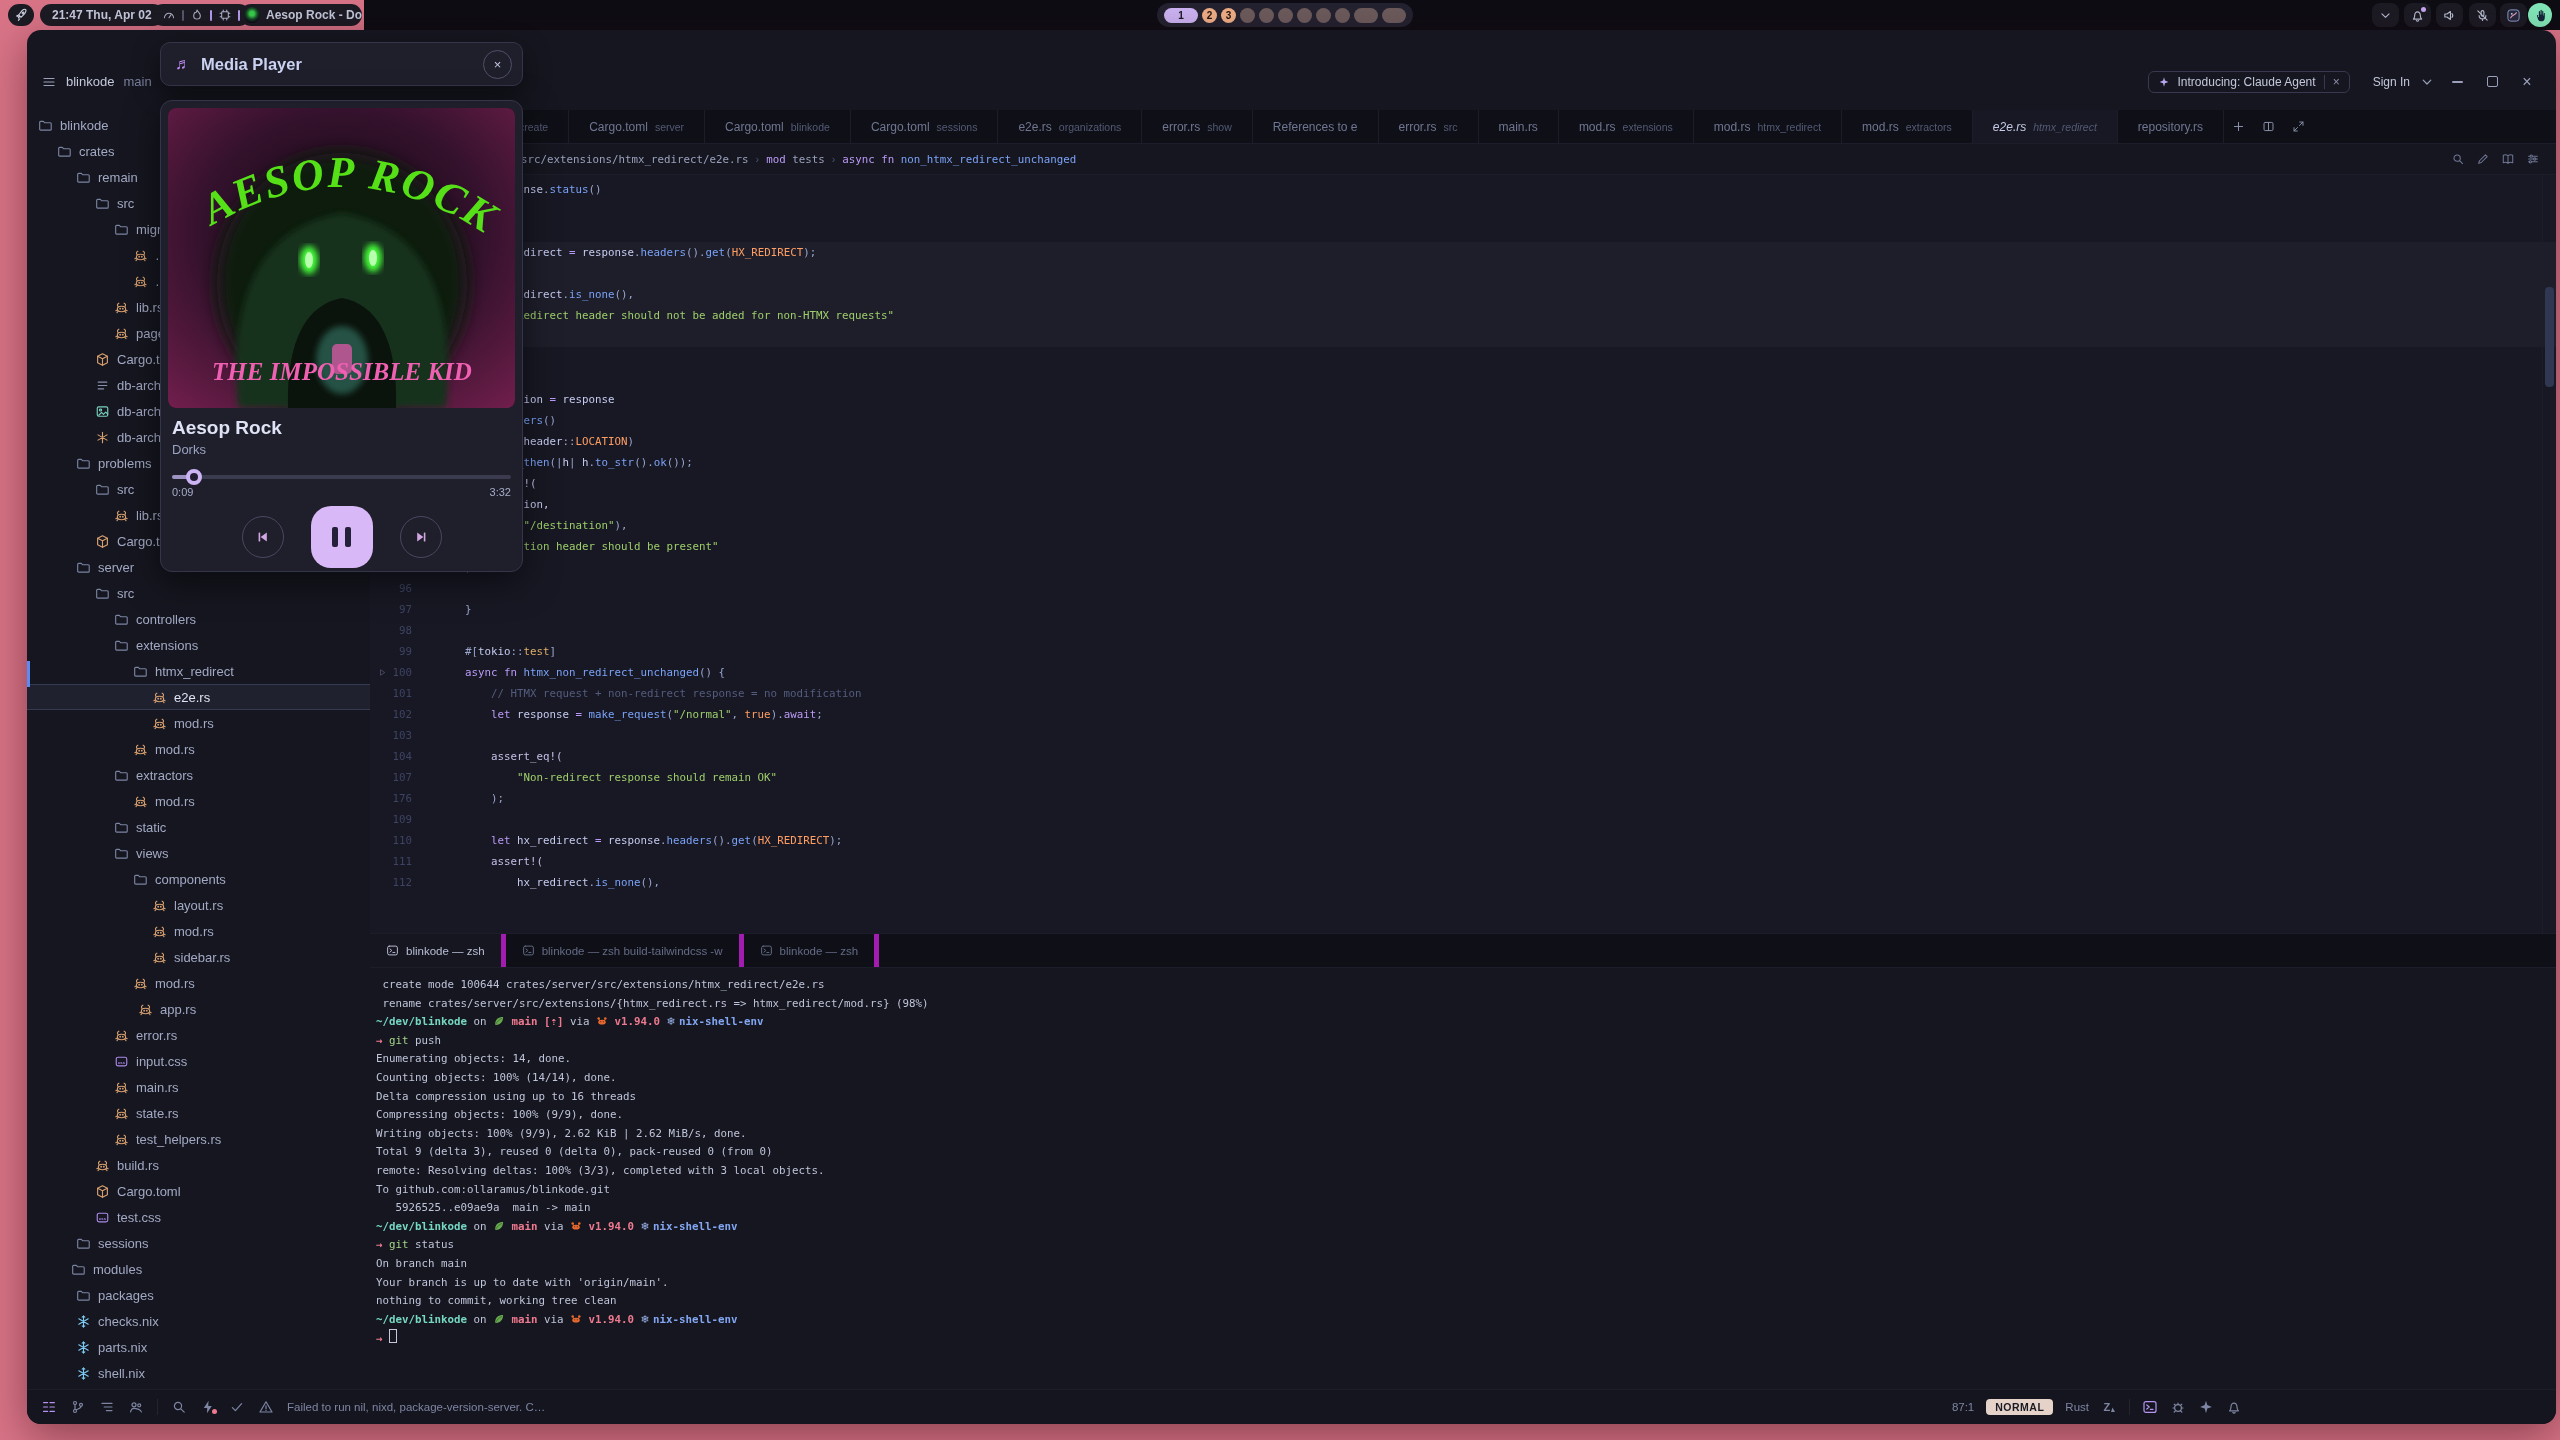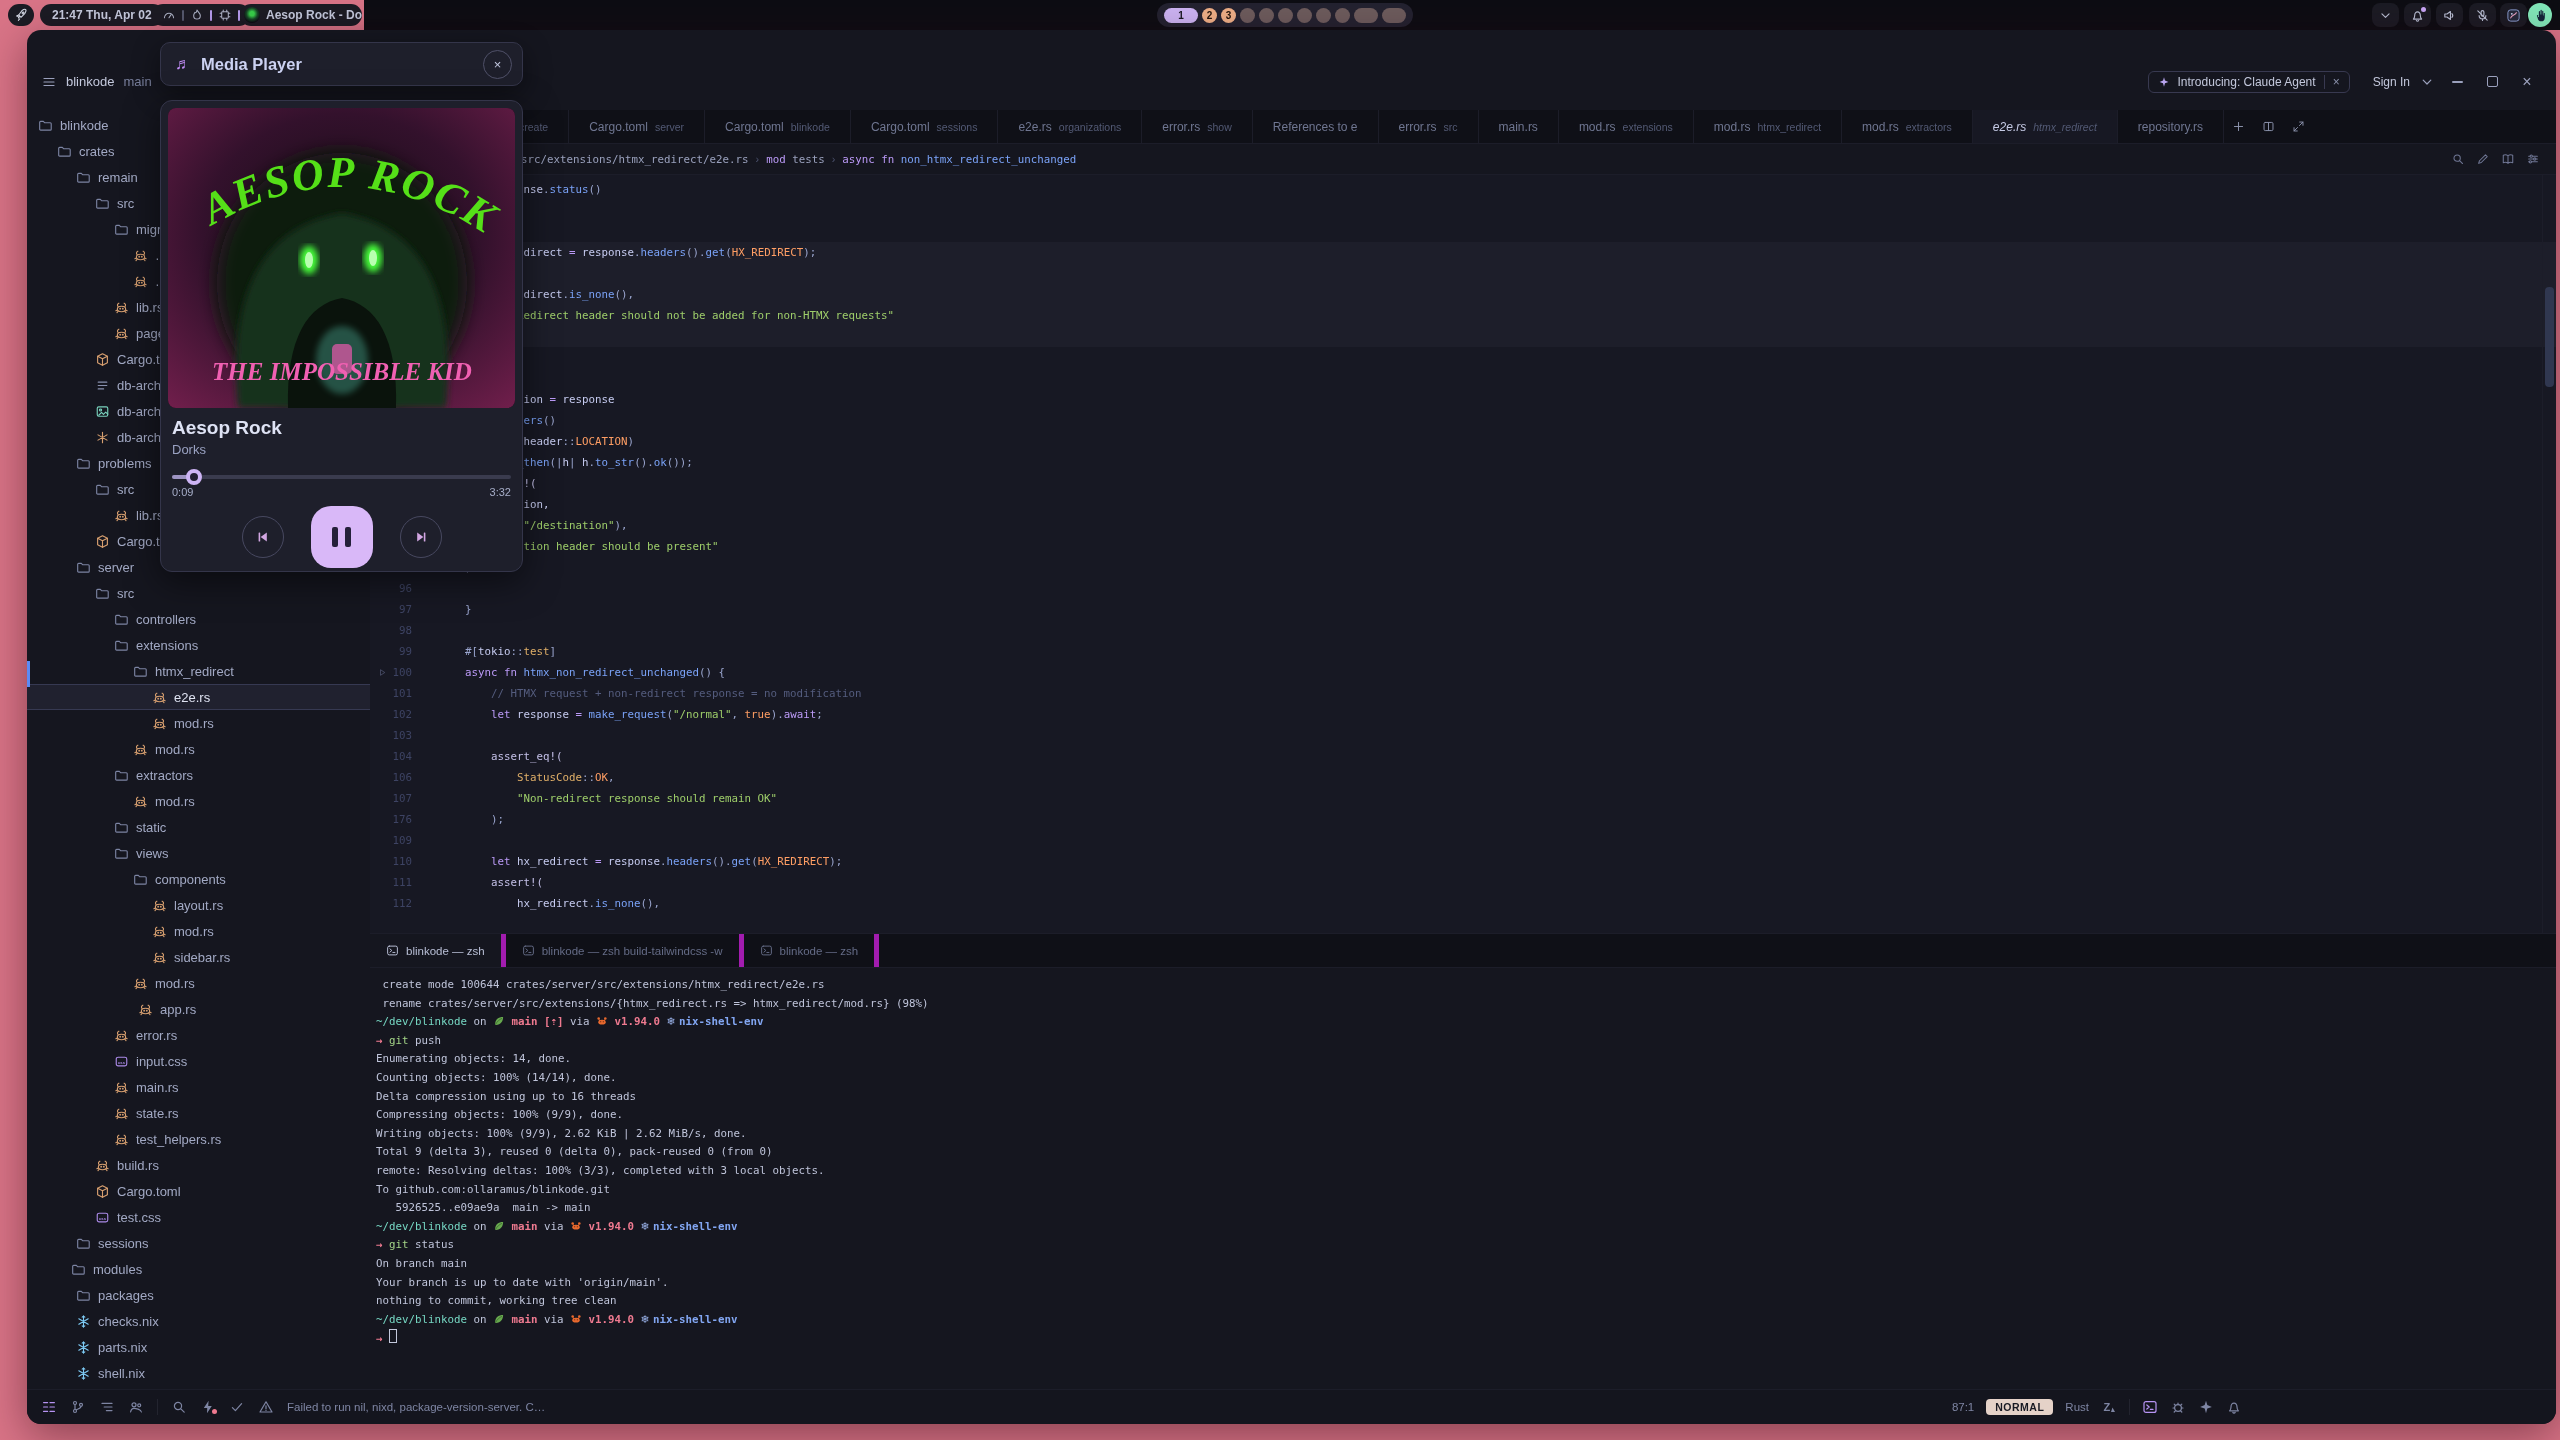--- a/index.html
+++ b/index.html
@@ -89,21 +89,21 @@
   #vthumb{position:absolute;right:2px;top:113px;width:9px;height:100px;background:#303750;border-radius:4px;}
   
   #termpanel{height:455px;flex:none;border-top:1px solid #1c1d29;display:flex;flex-direction:column;background:#15161f;}
   #termtabs{height:33px;flex:none;background:#0f1017;display:flex;border-bottom:1px solid #1c1d29;}
   .ttab{display:flex;align-items:center;gap:7px;padding:0 16px;font-size:11.5px;color:#646b86;
         border-right:5px solid #a21caf;white-space:nowrap;}
   .ttab.on{background:#15161f;color:#b9bfd6;}
   .ttab svg{width:13px;height:13px;}
   #termbody{flex:1;padding:8px 0 0 6px;font-family:"DejaVu Sans Mono",monospace;font-size:10.8px;
         line-height:18.6px;white-space:pre;color:#bfc4da;}
-  .tm-d{color:#bfc4da}.tm-teal{color:#76d7c3;font-weight:400}.tm-red{color:#ef7a90;font-weight:700}
+  .tm-d{color:#bfc4da}.tm-teal{color:#76d7c3;font-weight:700}.tm-red{color:#ef7a90;font-weight:700}
   .tm-green{color:#a3d487}.tm-blue{color:#82a6f2;font-weight:700}
   .tm-snow{color:#9db6ee;font-family:"DejaVu Sans",sans-serif;}
   .tm-cursor{display:inline-block;width:6px;height:12px;border:1px solid #c3c8dc;vertical-align:-1px;}
   .tm-svg{display:inline-block;width:12px;height:12px;vertical-align:-2px;}
   .tm-svg svg{width:12px;height:12px;}
   
   #statusbar{height:34px;flex:none;border-top:1px solid #1c1d29;background:#14151e;display:flex;
         align-items:center;padding:0 14px;gap:13px;font-size:11.5px;color:#7e85a3;}
   .sb-ic{width:16px;height:16px;color:#7e85a3;position:relative;}
   .sb-ic svg{width:16px;height:16px;}
@@ -884,21 +884,20 @@
           <div class="cline"><span class="lnum">97</span><span class="ltxt"><span class="tk-pun">    }</span></span></div>
           <div class="cline"><span class="lnum">98</span><span class="ltxt"></span></div>
           <div class="cline"><span class="lnum">99</span><span class="ltxt"><span class="tk-pun">    #[</span><span class="tk-txt">tokio</span><span class="tk-pun">::</span><span class="tk-type">test</span><span class="tk-pun">]</span></span></div>
           <div class="cline"><span class="lnum">100</span><span class="runbtn"><svg viewBox="0 0 16 16" fill="none" stroke="currentColor" stroke-width="1.2" stroke-linecap="round" stroke-linejoin="round">
                 <path d="M5 3.4 12 8 5 12.6z"></path>
               </svg></span><span class="ltxt"><span class="tk-kw">    async fn </span><span class="tk-fn">htmx_non_redirect_unchanged</span><span class="tk-pun">() {</span></span></div>
           <div class="cline"><span class="lnum">101</span><span class="ltxt"><span class="tk-cmt">        // HTMX request + non-redirect response = no modification</span></span></div>
           <div class="cline"><span class="lnum">102</span><span class="ltxt"><span class="tk-kw">        let</span><span class="tk-txt"> response </span><span class="tk-kw">= </span><span class="tk-fn">make_request</span><span class="tk-pun">(</span><span class="tk-str">"/normal"</span><span class="tk-pun">, </span><span class="tk-const">true</span><span class="tk-pun">).</span><span class="tk-kw">await</span><span class="tk-pun">;</span></span></div>
           <div class="cline"><span class="lnum">103</span><span class="ltxt"></span></div>
           <div class="cline"><span class="lnum">104</span><span class="ltxt"><span class="tk-macro">        assert_eq!(</span></span></div>
-          <div class="cline"><span class="lnum">106</span><span class="ltxt"><span class="tk-type">            StatusCode</span><span class="tk-pun">::</span><span class="tk-const">OK</span><span class="tk-pun">,</span></span></div>
           <div class="cline"><span class="lnum">107</span><span class="ltxt"><span class="tk-str">            "Non-redirect response should remain OK"</span></span></div>
           <div class="cline"><span class="lnum">176</span><span class="ltxt"><span class="tk-pun">        );</span></span></div>
           <div class="cline"><span class="lnum">109</span><span class="ltxt"></span></div>
           <div class="cline"><span class="lnum">110</span><span class="ltxt"><span class="tk-kw">        let</span><span class="tk-txt"> hx_redirect </span><span class="tk-kw">= </span><span class="tk-txt">response</span><span class="tk-pun">.</span><span class="tk-fn">headers</span><span class="tk-pun">().</span><span class="tk-fn">get</span><span class="tk-pun">(</span><span class="tk-const">HX_REDIRECT</span><span class="tk-pun">);</span></span></div>
           <div class="cline"><span class="lnum">111</span><span class="ltxt"><span class="tk-macro">        assert!(</span></span></div>
           <div class="cline"><span class="lnum">112</span><span class="ltxt"><span class="tk-txt">            hx_redirect</span><span class="tk-pun">.</span><span class="tk-fn">is_none</span><span class="tk-pun">(),</span></span></div>
         </div>
       <div id="vtrack">
           <div id="vthumb"></div>
         </div>

